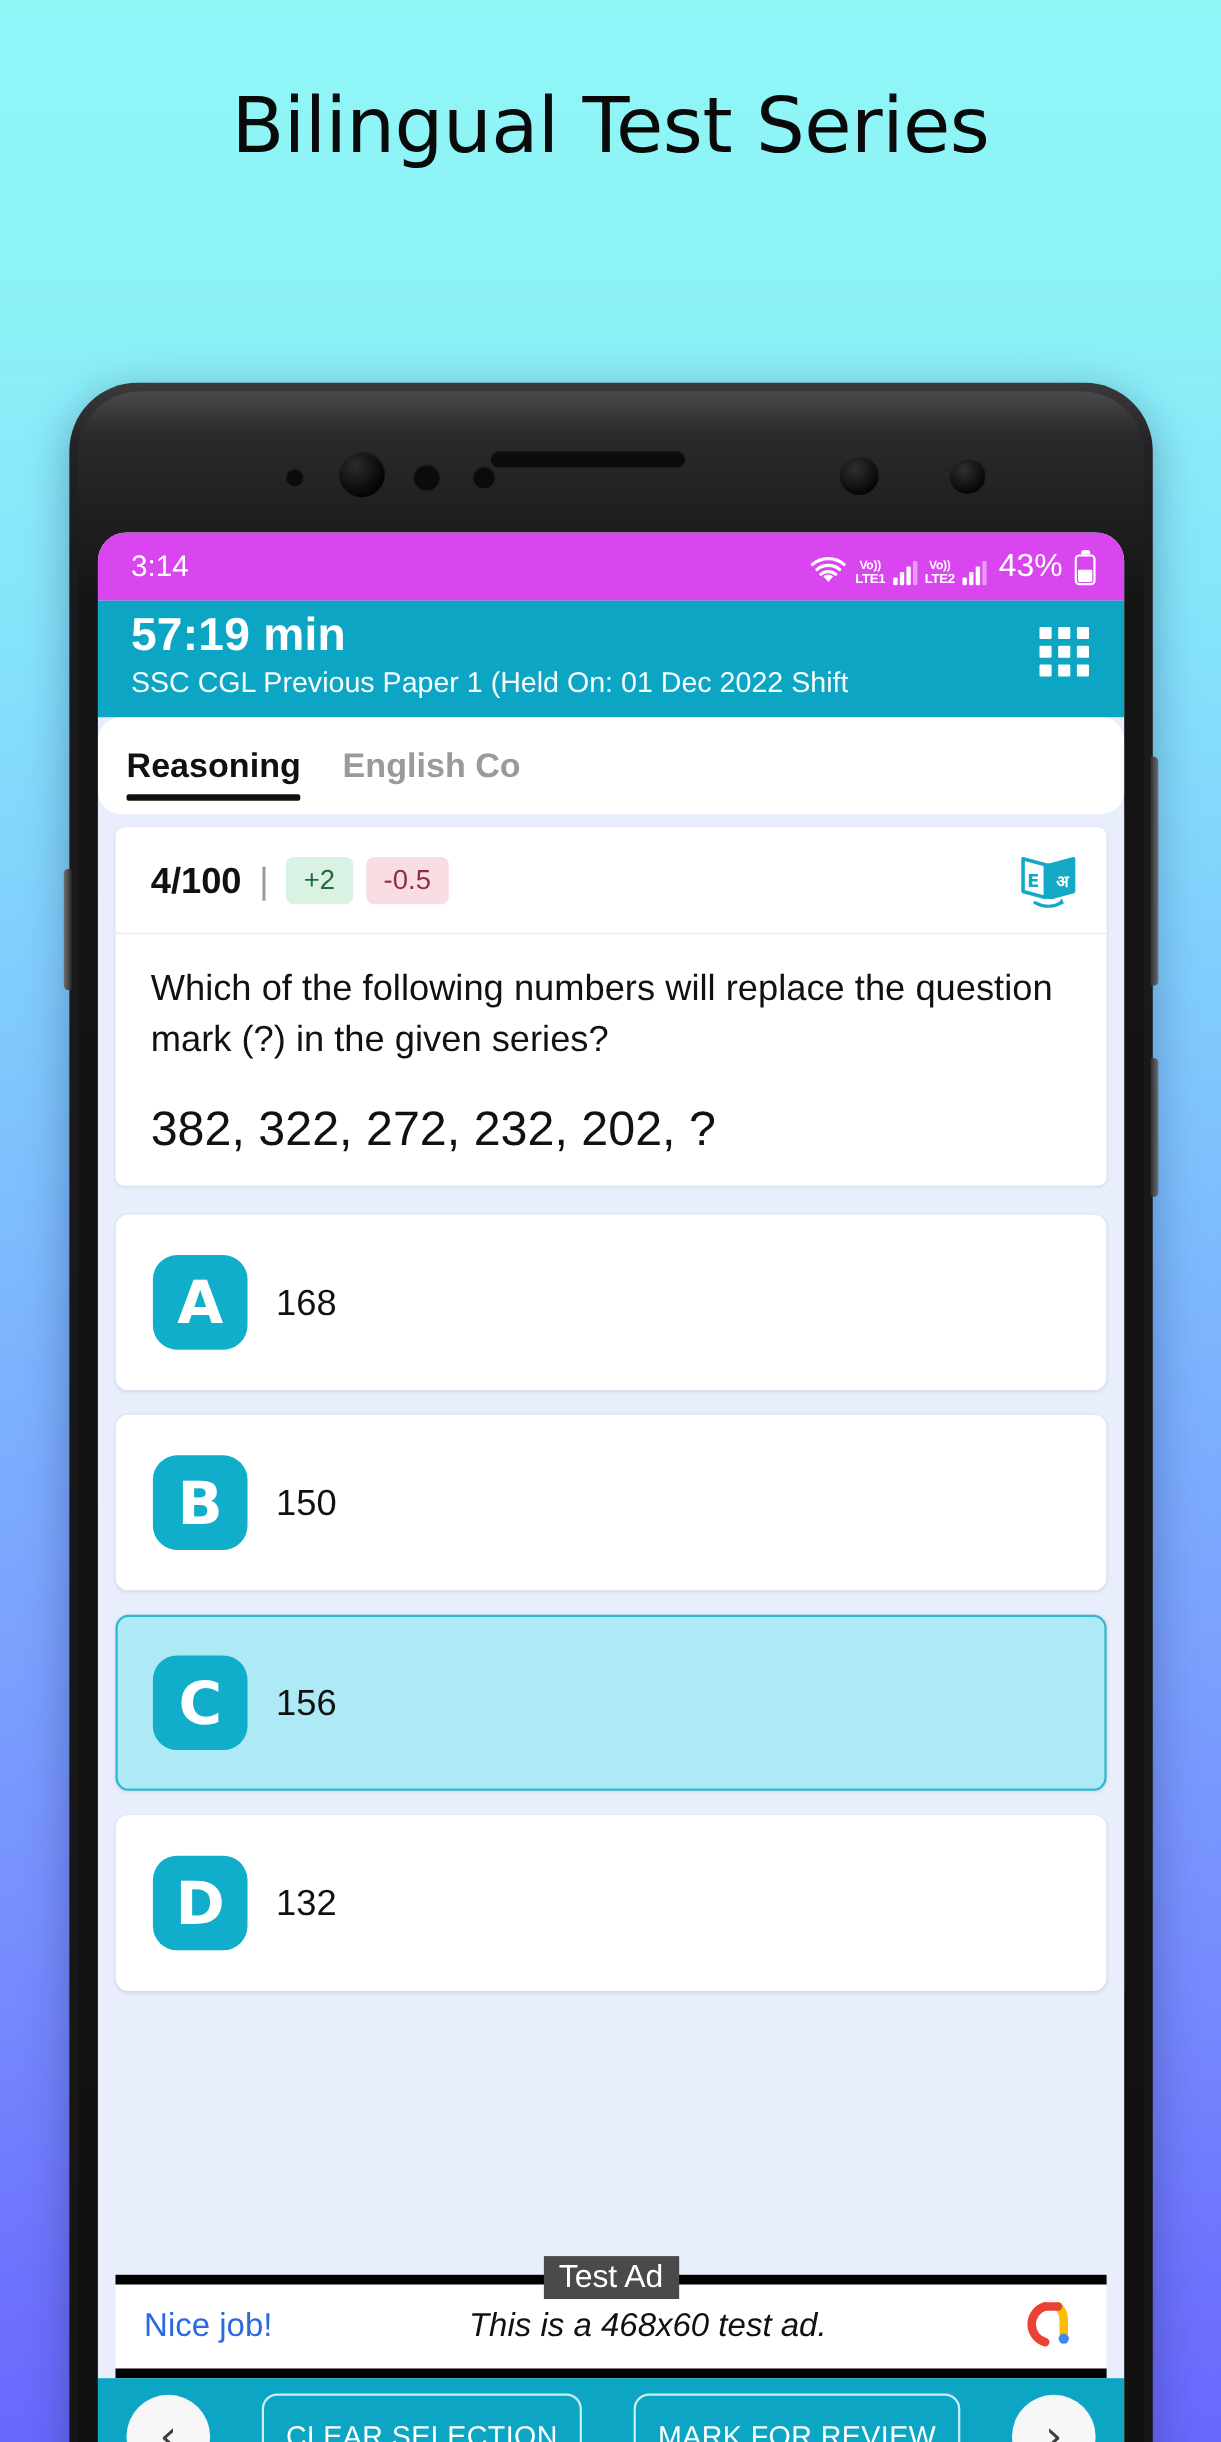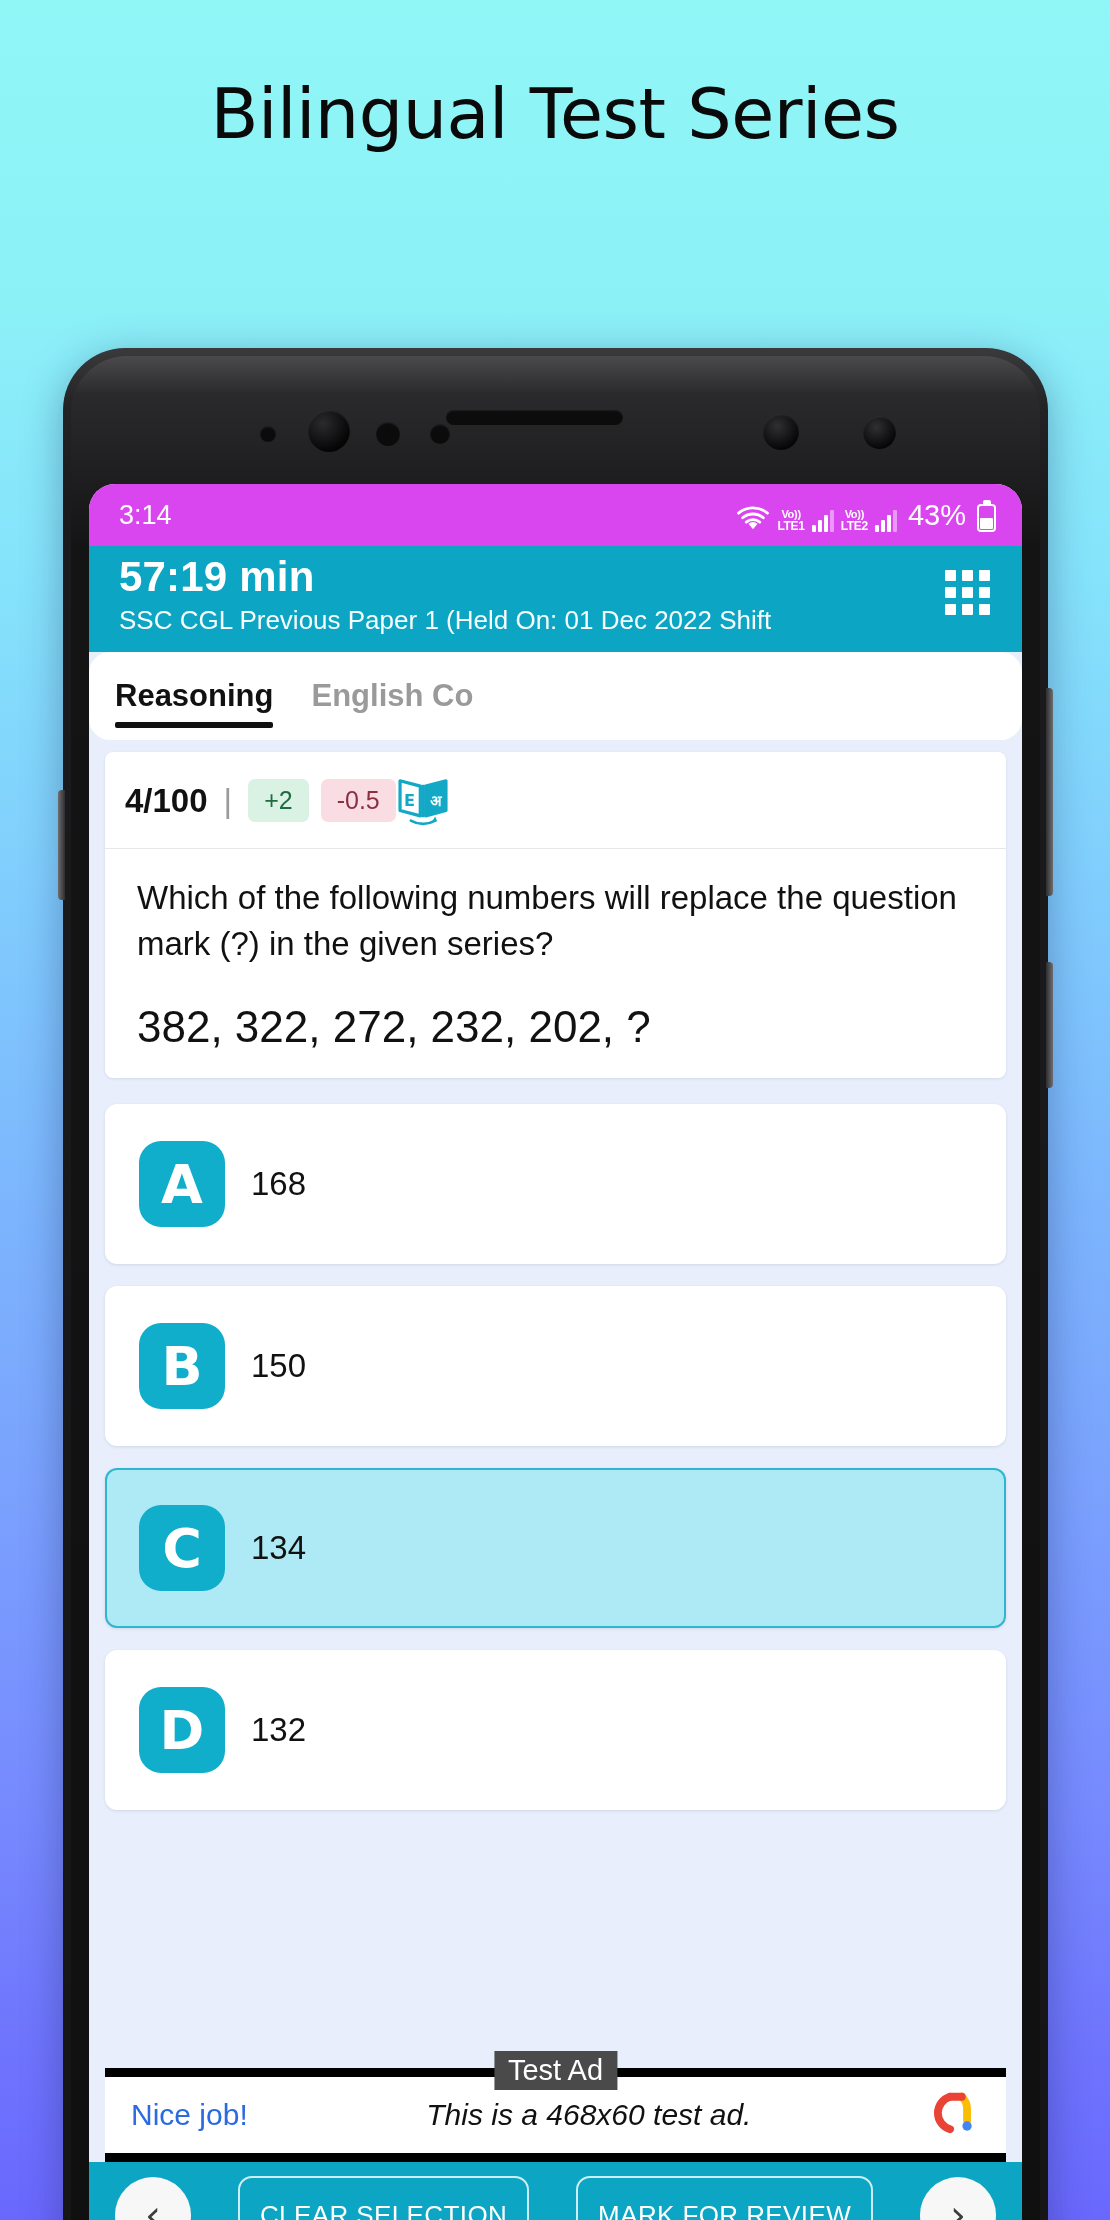--- a/index.html
+++ b/index.html
@@ -131,22 +131,22 @@
     content:""; position:absolute; left:0; right:0; bottom:12px; height:6px;
     background:#111; border-radius:2px;
   }
 
   
   .content { background:#e8eefb; padding: 12px 16px 0 16px; }
 
   .qcard { background:#fff; border-radius:8px; padding: 0 0 26px 0;
            box-shadow:0 1px 3px rgba(30,50,90,.10); }
   .qcard-head {
-    display:flex; align-items:center; justify-content:flex-start;
-    padding: 22px 26px 20px 20px; border-bottom:1.5px solid #e7e7e7;
+    display:flex; align-items:center; justify-content:space-between;
+    padding: 22px 26px 20px 32px; border-bottom:1.5px solid #e7e7e7;
   }
   .qhead-left { display:flex; align-items:center; gap:0; }
   .qnum { font-size:33px; font-weight:700; color:#111; }
   .qdiv { font-size:33px; color:#9a9a9a; margin:0 16px; }
   .badge { font-size:25px; border-radius:7px; padding:7px 16px; font-weight:400; }
   .badge.pos { background:#d9f2e3; color:#1f6b42; margin-right:12px; }
   .badge.neg { background:#fadde3; color:#8c2f42; }
 
   .lang-icon { width:54px; height:54px; position:relative; }
 
@@ -315,21 +315,21 @@
         <div class="option">
           <div class="opt-letter">A</div>
           <div class="opt-text">168</div>
         </div>
         <div class="option">
           <div class="opt-letter">B</div>
           <div class="opt-text">150</div>
         </div>
         <div class="option selected">
           <div class="opt-letter">C</div>
-          <div class="opt-text">134</div>
+          <div class="opt-text">156</div>
         </div>
         <div class="option">
           <div class="opt-letter">D</div>
           <div class="opt-text">132</div>
         </div>
       </div>
     </div>
 
     <div class="ad-wrap">
       <div class="ad-rule"></div>

